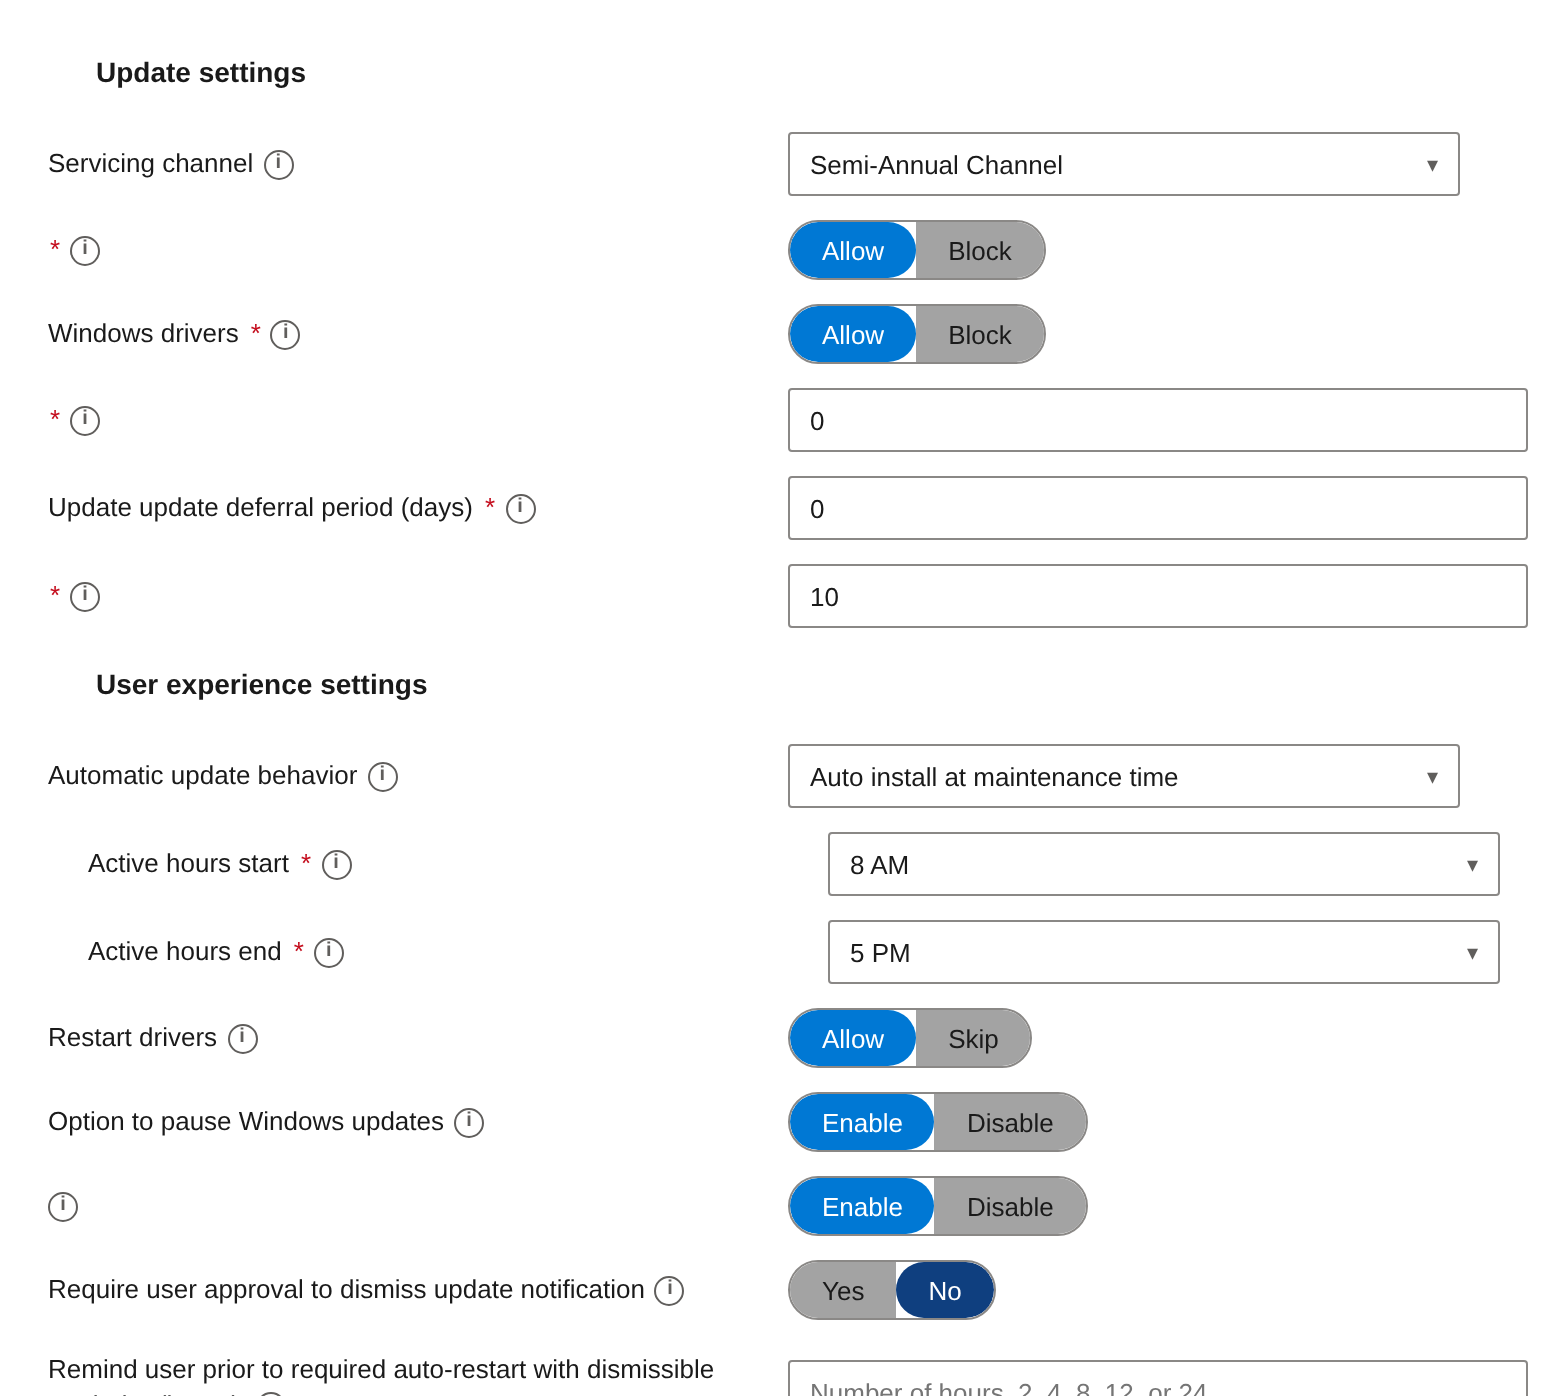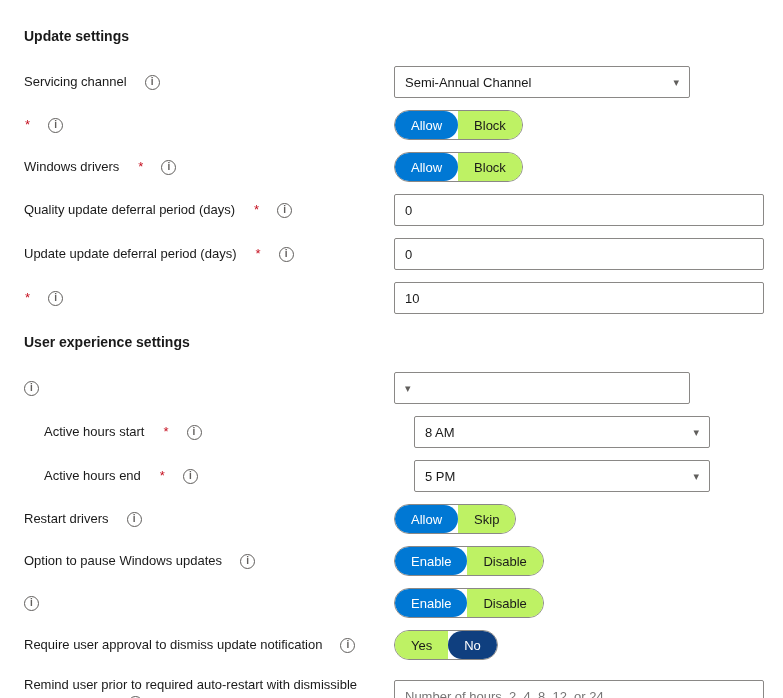--- a/index.html
+++ b/index.html
@@ -10,36 +10,37 @@
       background: #fff;
       padding: 20px 24px;
       width: 783px;
     }
     .section-title {
       font-size: 14px;
       font-weight: 600;
       color: #1a1a1a;
       margin-bottom: 16px;
       margin-top: 8px;
+      margin-left: 24px;
     }
     .setting-row {
       display: flex;
       align-items: center;
       min-height: 40px;
       padding: 6px 0;
       border-bottom: none;
     }
     .setting-row.indent {
       padding-left: 20px;
     }
     .setting-label {
       flex: 0 0 370px;
       display: flex;
       align-items: center;
-      gap: 18px;
+      gap: 5px;
       color: #1a1a1a;
       line-height: 1.4;
     }
     .setting-label .required {
       color: #c50f1f;
       margin-left: 1px;
     }
     .info-icon {
       display: inline-flex;
       align-items: center;
@@ -55,21 +56,21 @@
       flex-shrink: 0;
     }
     .setting-control {
       flex: 1;
     }
     
     .dropdown {
       display: flex;
       align-items: center;
       justify-content: space-between;
-      width: 296px;
+      width: 336px;
       height: 32px;
       border: 1px solid #8a8886;
       border-radius: 2px;
       padding: 0 10px;
       background: #fff;
       cursor: pointer;
       font-size: 13px;
       color: #1a1a1a;
     }
     .dropdown-arrow {
@@ -112,21 +113,21 @@
       background: #0078d4;
       color: #fff;
       border-radius: 20px;
     }
     .toggle-btn.active-navy {
       background: #0f3f7f;
       color: #fff;
       border-radius: 20px;
     }
     .toggle-btn.inactive {
-      background: #bef264;
+      background: #a3a3a3;
       color: #1a1a1a;
     }
     .section-gap {
       margin-top: 10px;
       margin-bottom: 14px;
     }
     .multi-line-label {
       flex: 0 0 370px;
       padding-right: 10px;
       color: #1a1a1a;
@@ -173,21 +174,20 @@
   <div class="setting-control">
     <div class="toggle-group">
       <button class="toggle-btn active-blue">Allow</button>
       <button class="toggle-btn inactive">Block</button>
     </div>
   </div>
 </div>
 
 <div class="setting-row">
   <div class="setting-label">
-    <span>Quality update deferral period (days)</span>
     <span class="required">*</span>
     <span class="info-icon">i</span>
   </div>
   <div class="setting-control">
     <input class="text-input" type="text" value="0" style="">
   </div>
 </div>
 
 <div class="setting-row">
   <div class="setting-label">
@@ -208,24 +208,26 @@
   <div class="setting-control">
     <input class="text-input" type="text" value="10" style="">
   </div>
 </div>
 
 <div class="section-gap"></div>
 <div class="section-title">User experience settings</div>
 
 <div class="setting-row">
   <div class="setting-label">
+    <span>Automatic update behavior</span>
     <span class="info-icon">i</span>
   </div>
   <div class="setting-control">
     <div class="dropdown">
+      <span>Auto install at maintenance time</span>
       <span class="dropdown-arrow">▾</span>
     </div>
   </div>
 </div>
 
 <div class="setting-row indent">
   <div class="setting-label">
     <span>Active hours start</span>
     <span class="required">*</span>
     <span class="info-icon">i</span>

